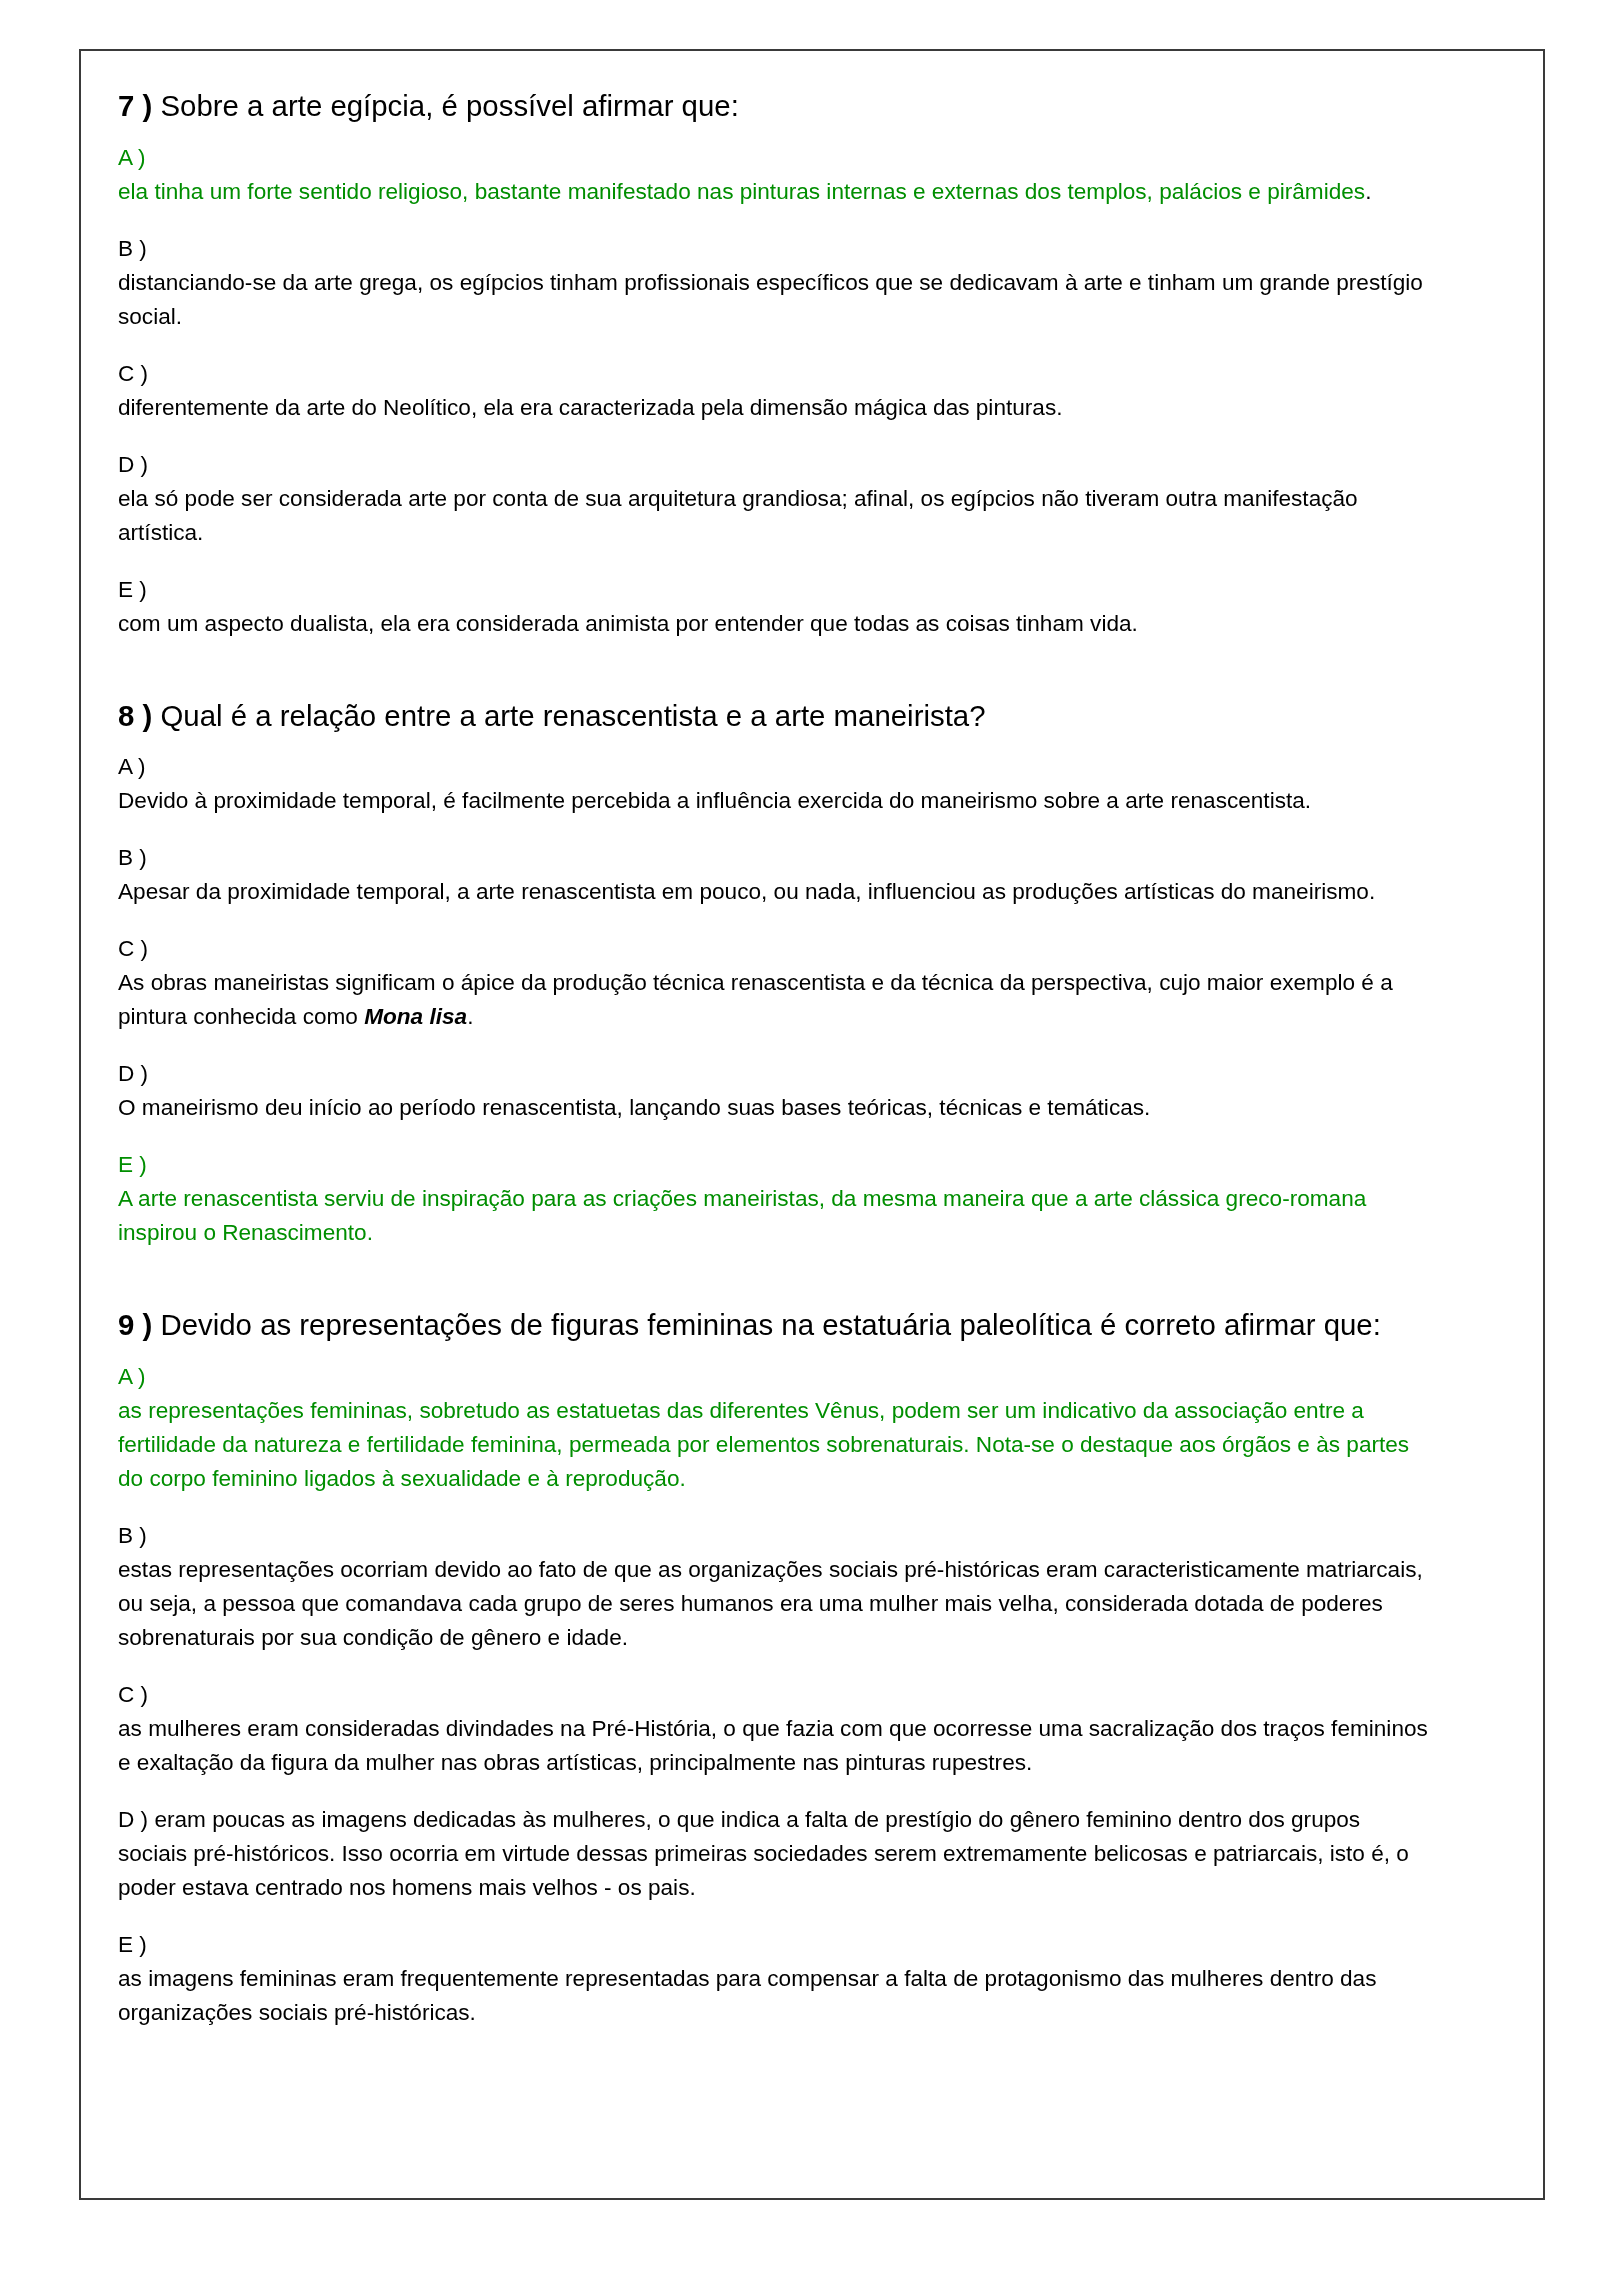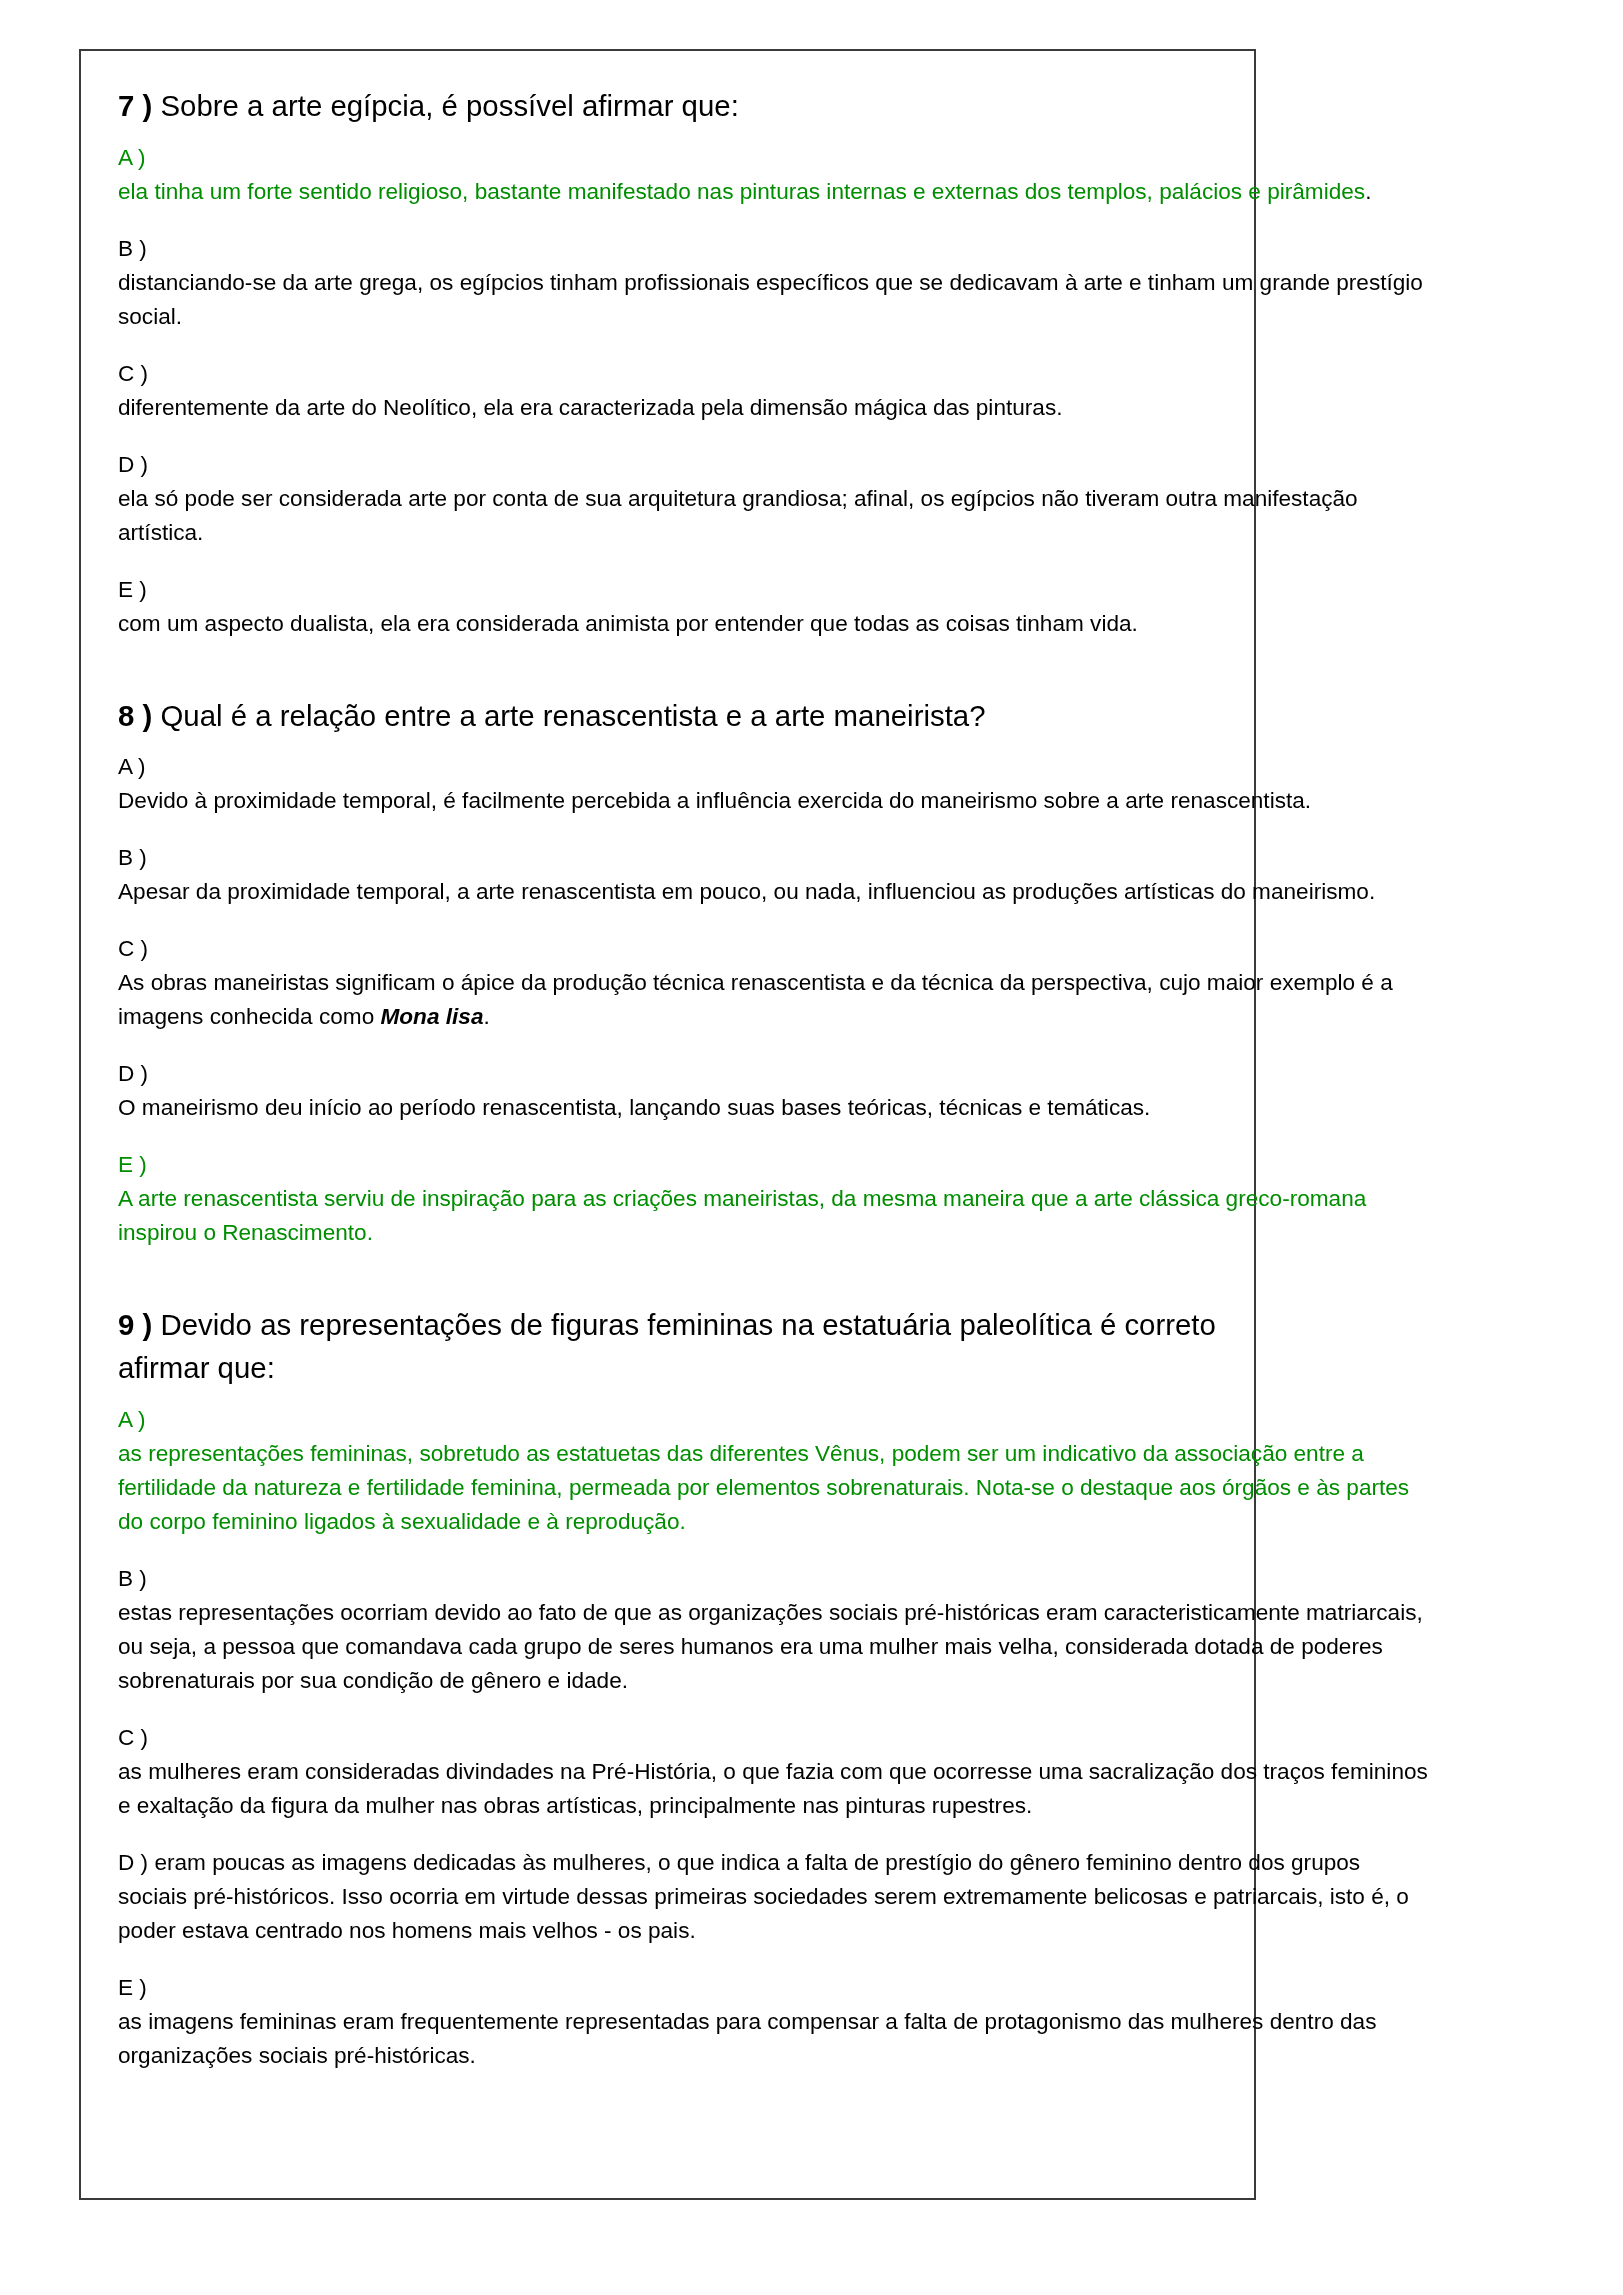--- a/index.html
+++ b/index.html
@@ -6,21 +6,21 @@
     margin: 0;
     padding: 0;
     width: 1623px;
     height: 2295px;
     background: #ffffff;
   }
   .sheet {
     position: absolute;
     left: 79px;
     top: 49px;
-    width: 1177px;
+    width: 1466px;
     height: 2151px;
     box-sizing: border-box;
     border: 2px solid #3a3a3a;
     background: #ffffff;
     padding: 33px 19.6px 0 37px;
     font-family: "Liberation Sans", sans-serif;
     color: #000000;
   }
   .q-heading {
     font-size: 29.4px;
@@ -72,21 +72,21 @@
   <p class="option pre">E )
 com um aspecto dualista, ela era considerada animista por entender que todas as coisas tinham vida.</p>
 
   <h2 class="q-heading subsequent"><span class="q-num">8 )</span><span> Qual é a relação entre a arte renascentista e a arte maneirista?</span></h2>
 
   <p class="option pre">A )
 Devido à proximidade temporal, é facilmente percebida a influência exercida do maneirismo sobre a arte renascentista.</p>
   <p class="option pre">B )
 Apesar da proximidade temporal, a arte renascentista em pouco, ou nada, influenciou as produções artísticas do maneirismo.</p>
   <p class="option"><span class="pre">C )
-As obras maneiristas significam o ápice da produção técnica renascentista e da técnica da perspectiva, cujo maior exemplo é a</span><br><span>imagens conhecida como </span><i>Mona lisa</i><span>.</span></p>
+As obras maneiristas significam o ápice da produção técnica renascentista e da técnica da perspectiva, cujo maior exemplo é a</span><br><span>pintura conhecida como </span><i>Mona lisa</i><span>.</span></p>
   <p class="option pre">D )
 O maneirismo deu início ao período renascentista, lançando suas bases teóricas, técnicas e temáticas.</p>
   <p class="option pre green">E )
 A arte renascentista serviu de inspiração para as criações maneiristas, da mesma maneira que a arte clássica greco-romana
 inspirou o Renascimento.</p>
 
   <h2 class="q-heading subsequent"><span class="q-num">9 )</span><span> Devido as representações de figuras femininas na estatuária paleolítica é correto afirmar que:</span></h2>
 
   <p class="option pre green">A )
 as representações femininas, sobretudo as estatuetas das diferentes Vênus, podem ser um indicativo da associação entre a

